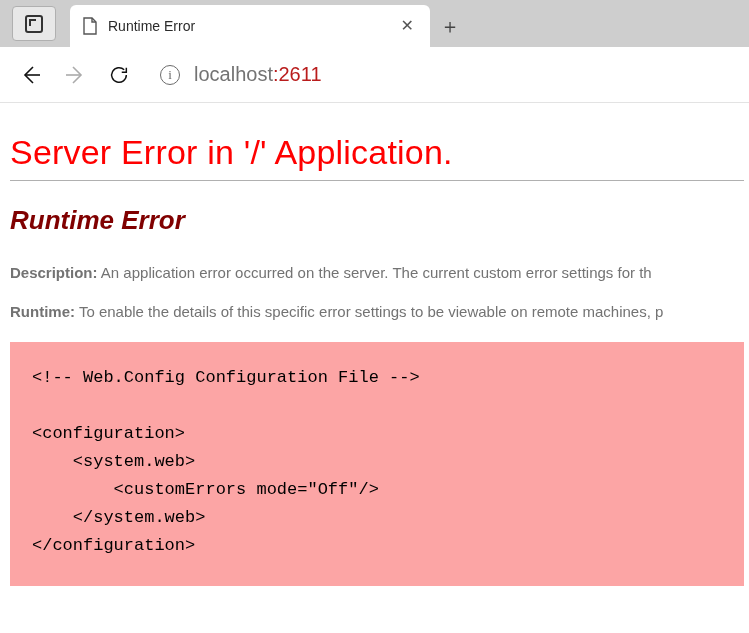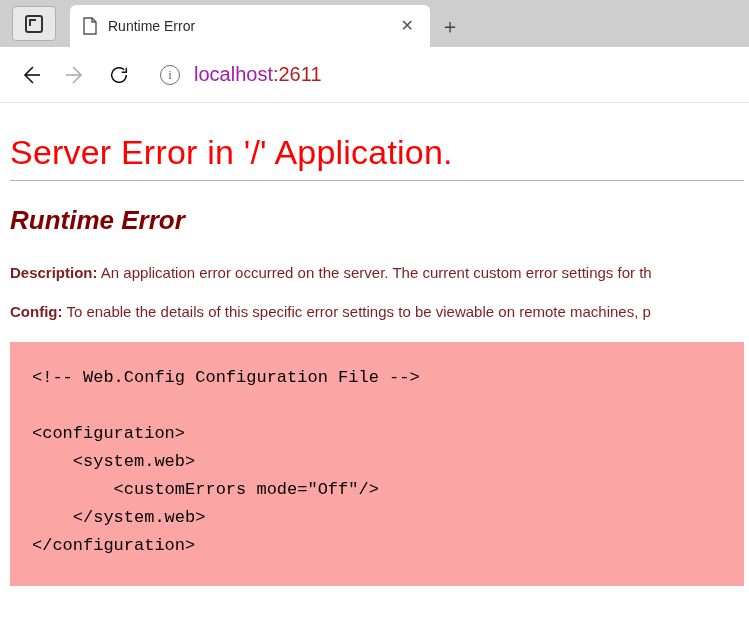--- a/index.html
+++ b/index.html
@@ -39,35 +39,35 @@
   .nav-icon.disabled { opacity: 0.35; }
   .addr {
     flex: 1; display: flex; align-items: center; gap: 14px;
     font-size: 20px; color: #333; padding-left: 10px;
   }
   .info-circle {
     width: 20px; height: 20px; border: 1.5px solid #6b6b6b; border-radius: 50%;
     display:flex; align-items:center; justify-content:center;
     font-size: 13px; color:#6b6b6b; font-family: Georgia, serif;
   }
-  .addr-host { color: #a21caf; }
+  .addr-host { color: #737373; }
   .addr-path { color: #b91c1c; }
 
   
   .page { padding: 18px 5px 0 10px; font-family: Arial, Helvetica, sans-serif; }
   .server-err {
     color: #ff0000; font-size: 34px; font-weight: 400; margin: 12px 0 8px 0;
     font-family: Verdana, Geneva, sans-serif; letter-spacing: 0.2px;
   }
   hr.hr { border: none; border-top: 1.5px solid #b0b0b0; margin: 6px 0 24px 0; }
   .runtime {
     color: #800000; font-style: italic; font-size: 26px; font-weight: 700;
     margin: 0 0 28px 0; font-family: Verdana, Geneva, sans-serif;
   }
-  .para { font-size: 15px; color: #7f1d1d; margin: 0 0 22px 0; white-space: nowrap; overflow: hidden; }
+  .para { font-size: 15px; color: #737373; margin: 0 0 22px 0; white-space: nowrap; overflow: hidden; }
   .para b { font-weight: 700; }
   .codebox {
     background: #fca5a5; margin-top: 10px; padding: 22px 22px 26px 22px;
     font-family: Consolas, "Courier New", monospace; font-size: 17px;
     line-height: 1.65; color: #000; white-space: pre;
   }
 
   svg { display:block; }
 </style>
 </head>
@@ -120,21 +120,21 @@
 <div class="page">
   <h1 class="server-err">Server Error in '/' Application.</h1>
   <hr class="hr">
   <h2 class="runtime">Runtime Error</h2>
 
   <p class="para">
     <b>Description:</b><span> An application error occurred on the server. The current custom error settings for th</span>
   </p>
 
   <p class="para">
-    <b>Config:</b><span> To enable the details of this specific error settings to be viewable on remote machines, p</span>
+    <b>Runtime:</b><span> To enable the details of this specific error settings to be viewable on remote machines, p</span>
   </p>
 
   <div class="codebox">&lt;!-- Web.Config Configuration File --&gt;
 
 &lt;configuration&gt;
     &lt;system.web&gt;
         &lt;customErrors mode="Off"/&gt;
     &lt;/system.web&gt;
 &lt;/configuration&gt;</div>
 </div>

